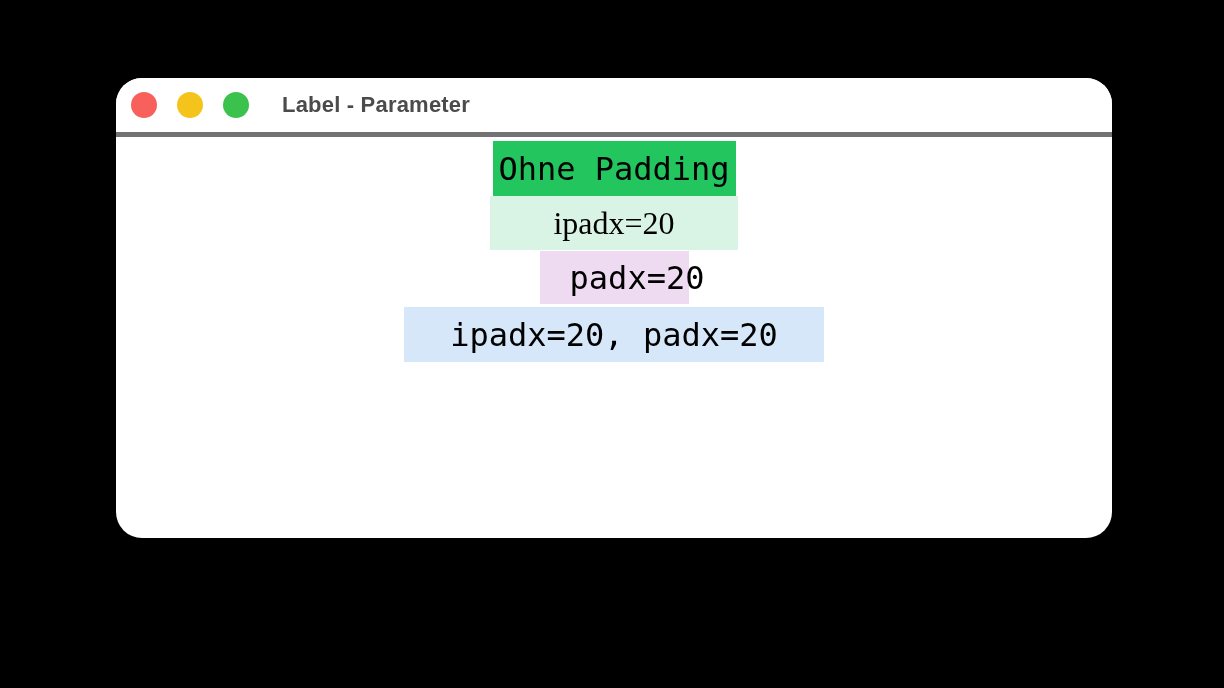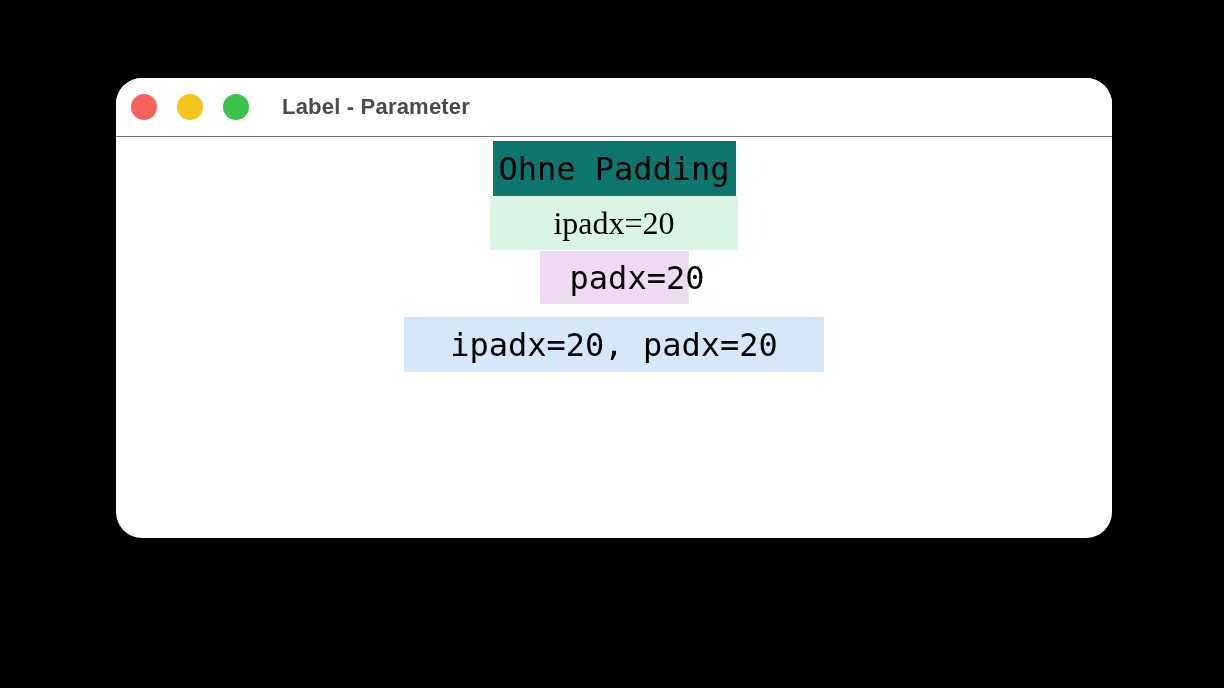--- a/index.html
+++ b/index.html
@@ -15,21 +15,21 @@
     overflow: hidden;
     box-shadow: 0 18px 50px rgba(0,0,0,0.55);
   }
 
   .titlebar {
     height: 59px;
     display: flex;
     align-items: center;
     padding-left: 15px;
     background: #ffffff;
-    border-bottom: 1px solid #737373;
+    border-bottom: 5px solid #737373;
   }
 
   .traffic-lights { display: flex; gap: 20px; }
   .traffic-light {
     width: 26px; height: 26px;
     border-radius: 50%;
     border: none;
     padding: 0;
     cursor: pointer;
   }
@@ -56,36 +56,36 @@
     align-items: center;
     justify-content: center;
     font-family: "DejaVu Sans Mono", monospace;
     font-size: 32px;
     color: #000000;
     white-space: nowrap;
   }
   .tk-label.l1 { width: 243px; height: 55px; }
   .tk-label.l2 { width: 248px; height: 54px; font-family: Liberation Serif, serif; }
   .tk-label.l3 { width: 149px; height: 53px; margin-top: 1px; }
-  .tk-label.l4 { width: 420px; height: 55px; margin-top: 13px; }
+  .tk-label.l4 { width: 420px; height: 55px; margin-top: 3px; }
 </style>
 </head>
 <body>
 
 <div class="window">
 
   <div class="titlebar">
     <div class="traffic-lights">
       <button class="traffic-light" style="background: rgb(248, 97, 91);"></button>
       <button class="traffic-light" style="background: rgb(245, 196, 28);"></button>
       <button class="traffic-light" style="background: rgb(58, 194, 77);"></button>
     </div>
     <div class="window-title">Label - Parameter</div>
   </div>
 
   <div class="content">
-    <div class="tk-label l1" style="background: #0f766e;">Ohne Padding</div>
+    <div class="tk-label l1" style="background: #22c55e;">Ohne Padding</div>
     <div class="tk-label l2" style="background: rgb(217, 244, 228);">ipadx=20</div>
     <div class="tk-label l3" style="background: rgb(238, 219, 242); padding-left: 46px;">padx=20</div>
     <div class="tk-label l4" style="background: rgb(214, 231, 249);">ipadx=20, padx=20</div>
   </div>
 
 </div>
 
 </body></html>

